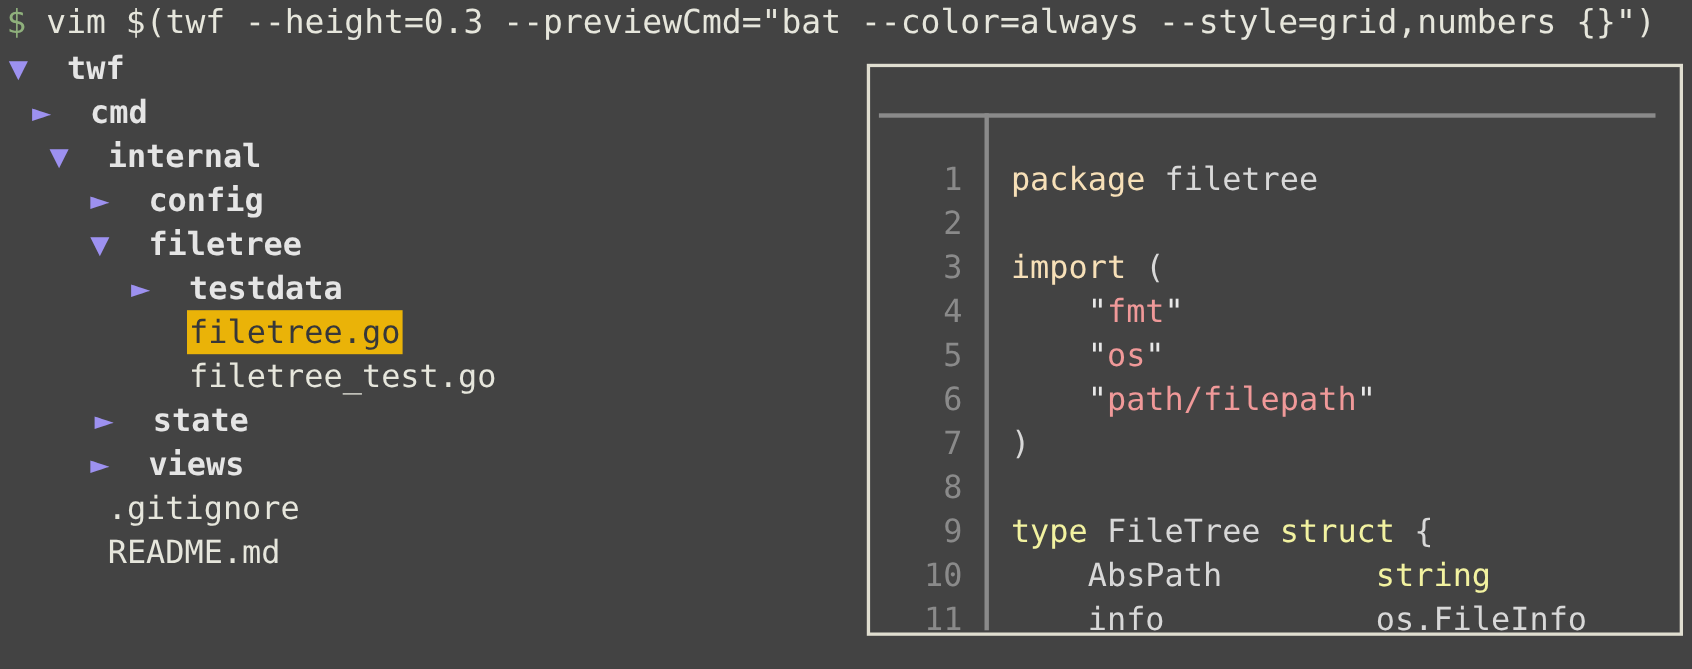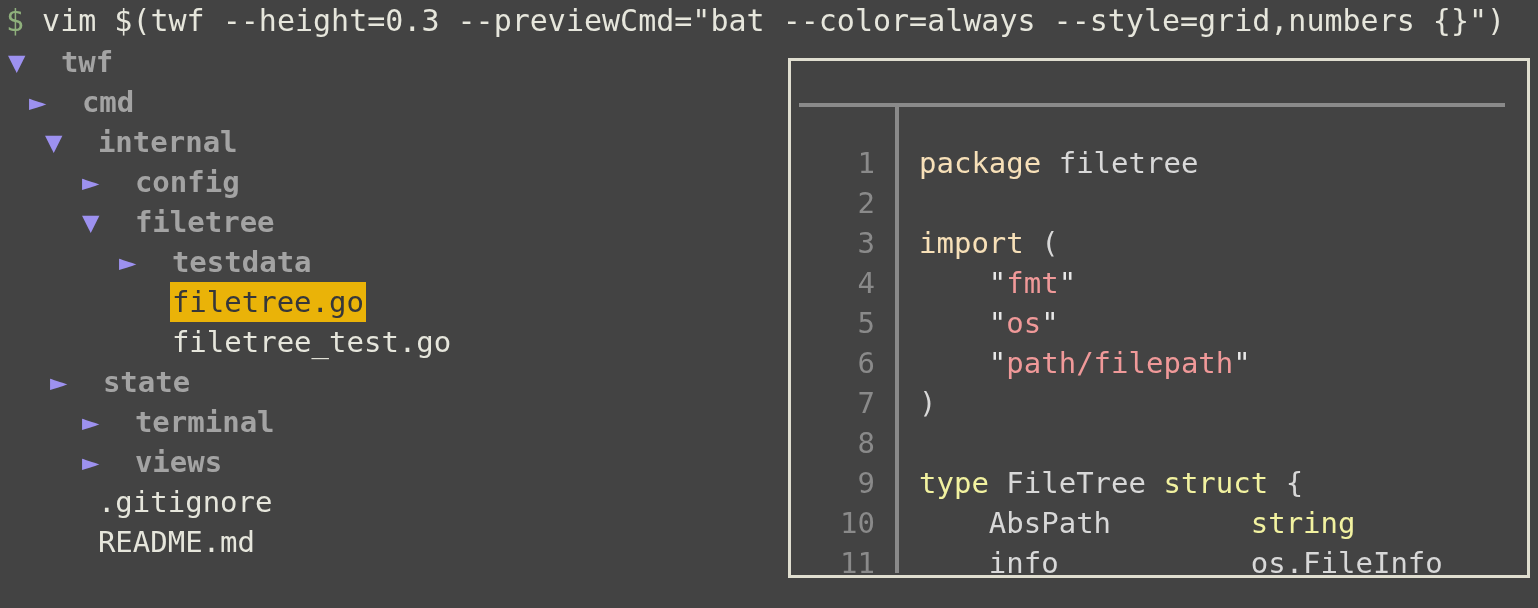--- a/index.html
+++ b/index.html
@@ -60,21 +60,21 @@
     width: 0.62em;
     text-align: left;
   }
   .tree-arrow.blank {
     color: transparent;
   }
   .tree-label {
     display: inline-block;
   }
   .tree-label.dir {
-    color: #a3a3a3;
+    color: #e5e5e5;
     font-weight: bold;
   }
   .tree-label.file {
     color: #e6e6dc;
     font-weight: normal;
   }
   .tree-label.selected {
     background: #eab308;
     color: #36373a;
     font-weight: normal;
@@ -157,22 +157,21 @@
 
   <div id="file-tree">
       <div class="tree-row" style="padding-left: 8px;"><span class="tree-arrow">▼</span><span>  </span><span class="tree-label dir">twf</span></div>
       <div class="tree-row" style="padding-left: 29px;"><span class="tree-arrow">►</span><span>  </span><span class="tree-label dir">cmd</span></div>
       <div class="tree-row" style="padding-left: 45px;"><span class="tree-arrow">▼</span><span>  </span><span class="tree-label dir">internal</span></div>
       <div class="tree-row" style="padding-left: 82px;"><span class="tree-arrow">►</span><span>  </span><span class="tree-label dir">config</span></div>
       <div class="tree-row" style="padding-left: 82px;"><span class="tree-arrow">▼</span><span>  </span><span class="tree-label dir">filetree</span></div>
       <div class="tree-row" style="padding-left: 119px;"><span class="tree-arrow">►</span><span>  </span><span class="tree-label dir">testdata</span></div>
       <div class="tree-row" style="padding-left: 119px;"><span class="tree-arrow blank">►</span><span>  </span><span class="tree-label file selected">filetree.go</span></div>
       <div class="tree-row" style="padding-left: 119px;"><span class="tree-arrow blank">►</span><span>  </span><span class="tree-label file">filetree_test.go</span></div>
-      <div class="tree-row" style="padding-left: 50px;"><span class="tree-arrow">►</span><span>  </span><span class="tree-label dir">state</span></div>
-      <div class="tree-row" style="padding-left: 82px;"><span class="tree-arrow">►</span><span>  </span><span class="tree-label dir">terminal</span></div>
+      <div class="tree-row" style="padding-left: 50px; margin-left: 36px;"><span class="tree-arrow">►</span><span>  </span><span class="tree-label dir">state</span></div>
       <div class="tree-row" style="padding-left: 82px;"><span class="tree-arrow">►</span><span>  </span><span class="tree-label dir">views</span></div>
       <div class="tree-row" style="padding-left: 45px;"><span class="tree-arrow blank">►</span><span>  </span><span class="tree-label file">.gitignore</span></div>
       <div class="tree-row" style="padding-left: 45px;"><span class="tree-arrow blank">►</span><span>  </span><span class="tree-label file">README.md</span></div>
     </div>
 
   <div id="preview-panel">
     <div id="preview-inner">
       <div id="grid-hrule"></div>
       <div id="grid-vrule"></div>
       <div id="code-area">

